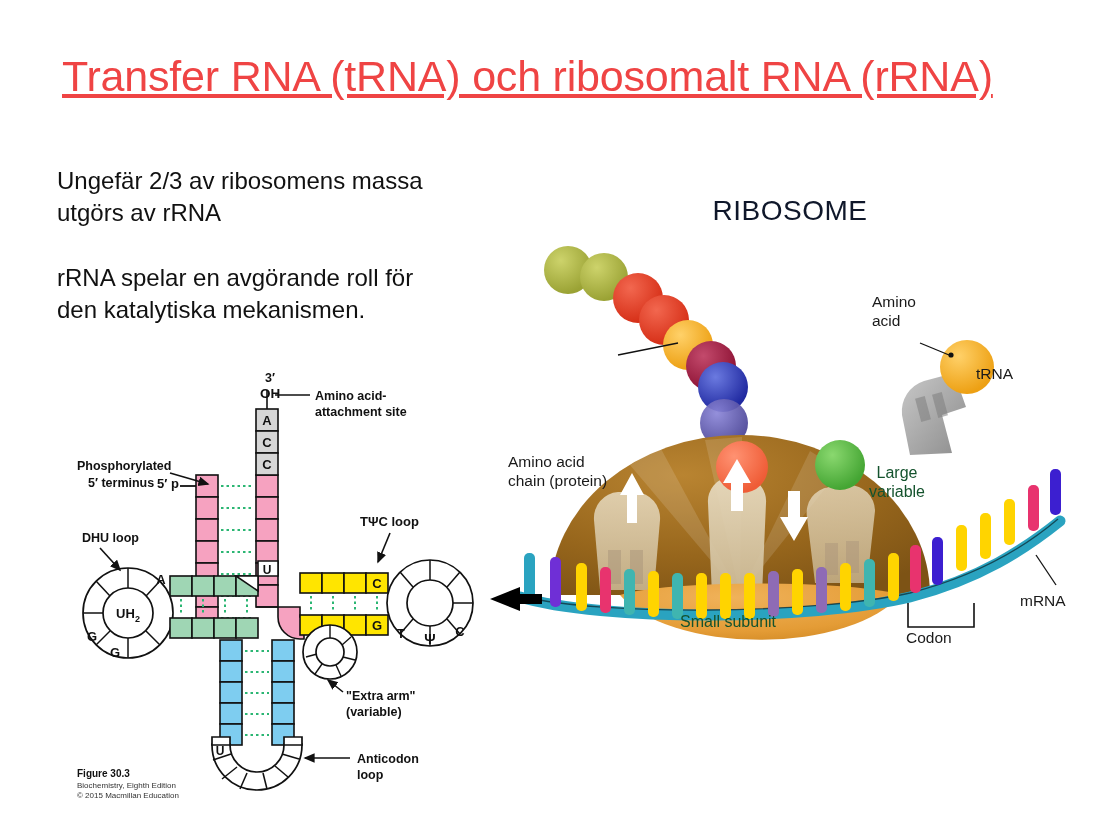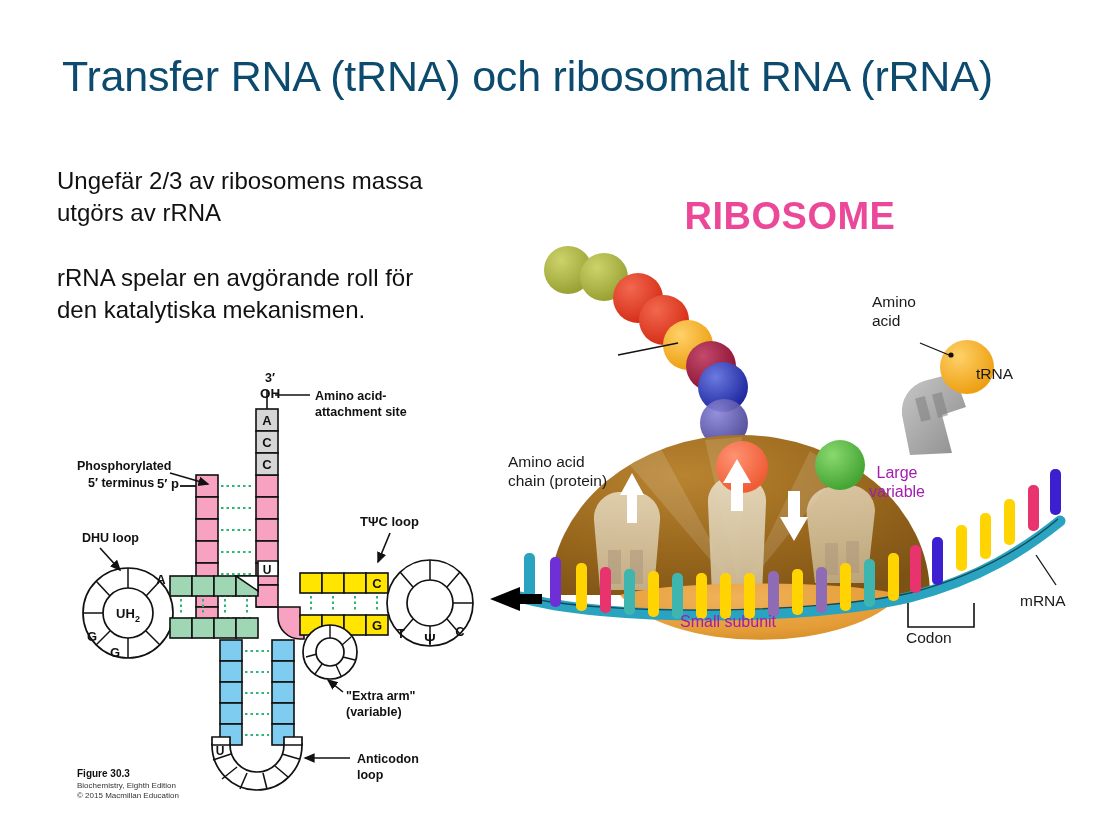--- a/index.html
+++ b/index.html
@@ -6,22 +6,22 @@
   body{
     width:1110px;height:836px;background:#ffffff;overflow:hidden;
     font-family:"Liberation Sans","DejaVu Sans",sans-serif;color:#000;
     position:relative;
   }
   .slide{position:absolute;inset:0;background:#fff;}
 
   
   .title{
     position:absolute;left:62px;top:52px;width:980px;
-    font-size:43px;line-height:1.15;font-weight:400;color:#0c4a6e;
-    letter-spacing:-0.2px;white-space:nowrap;
+    font-size:43px;line-height:1.15;font-weight:400;color:#ef4444;
+    letter-spacing:-0.2px;white-space:nowrap;text-decoration:underline;
   }
 
   
   .body-block{position:absolute;left:57px;top:165px;width:400px;}
   .body-para{font-size:24px;line-height:1.32;color:#111;margin:0 0 34px 0;}
   .body-para:last-child{margin-bottom:0;}
 
   
   .trna-fig{position:absolute;left:60px;top:370px;width:440px;height:450px;}
   .trna-fig svg{position:absolute;left:0;top:0;}
@@ -30,24 +30,24 @@
   .credit{position:absolute;left:17px;top:398px;line-height:1.25;}
   .credit .c1{font-size:10px;font-weight:bold;color:#111;}
   .credit .c2{font-size:8px;color:#333;}
   .credit .c3{font-size:8px;color:#333;}
 
   
   .ribo-fig{position:absolute;left:480px;top:165px;width:620px;height:520px;}
   .ribo-fig svg{position:absolute;left:0;top:0;}
   .ribo-title{
     position:absolute;left:0;top:30px;width:620px;text-align:center;
-    font-size:38px;font-weight:bold;letter-spacing:0.5px;color:#ec4899;
+    font-size:28px;font-weight:normal;letter-spacing:0.5px;color:#0f172a;
   }
   .rlab{position:absolute;font-size:15.5px;color:#1a1a1a;line-height:1.2;}
-  .rlab.cream{color:#a21caf;font-size:16px;}
+  .rlab.cream{color:#14532d;font-size:16px;}
 </style>
 </head>
 <body>
 
 <div class="slide">
 
   <div class="title">Transfer RNA (tRNA) och ribosomalt RNA (rRNA)</div>
 
   <div class="body-block">
     <p class="body-para">Ungefär 2/3 av ribosomens massa utgörs av rRNA</p>

